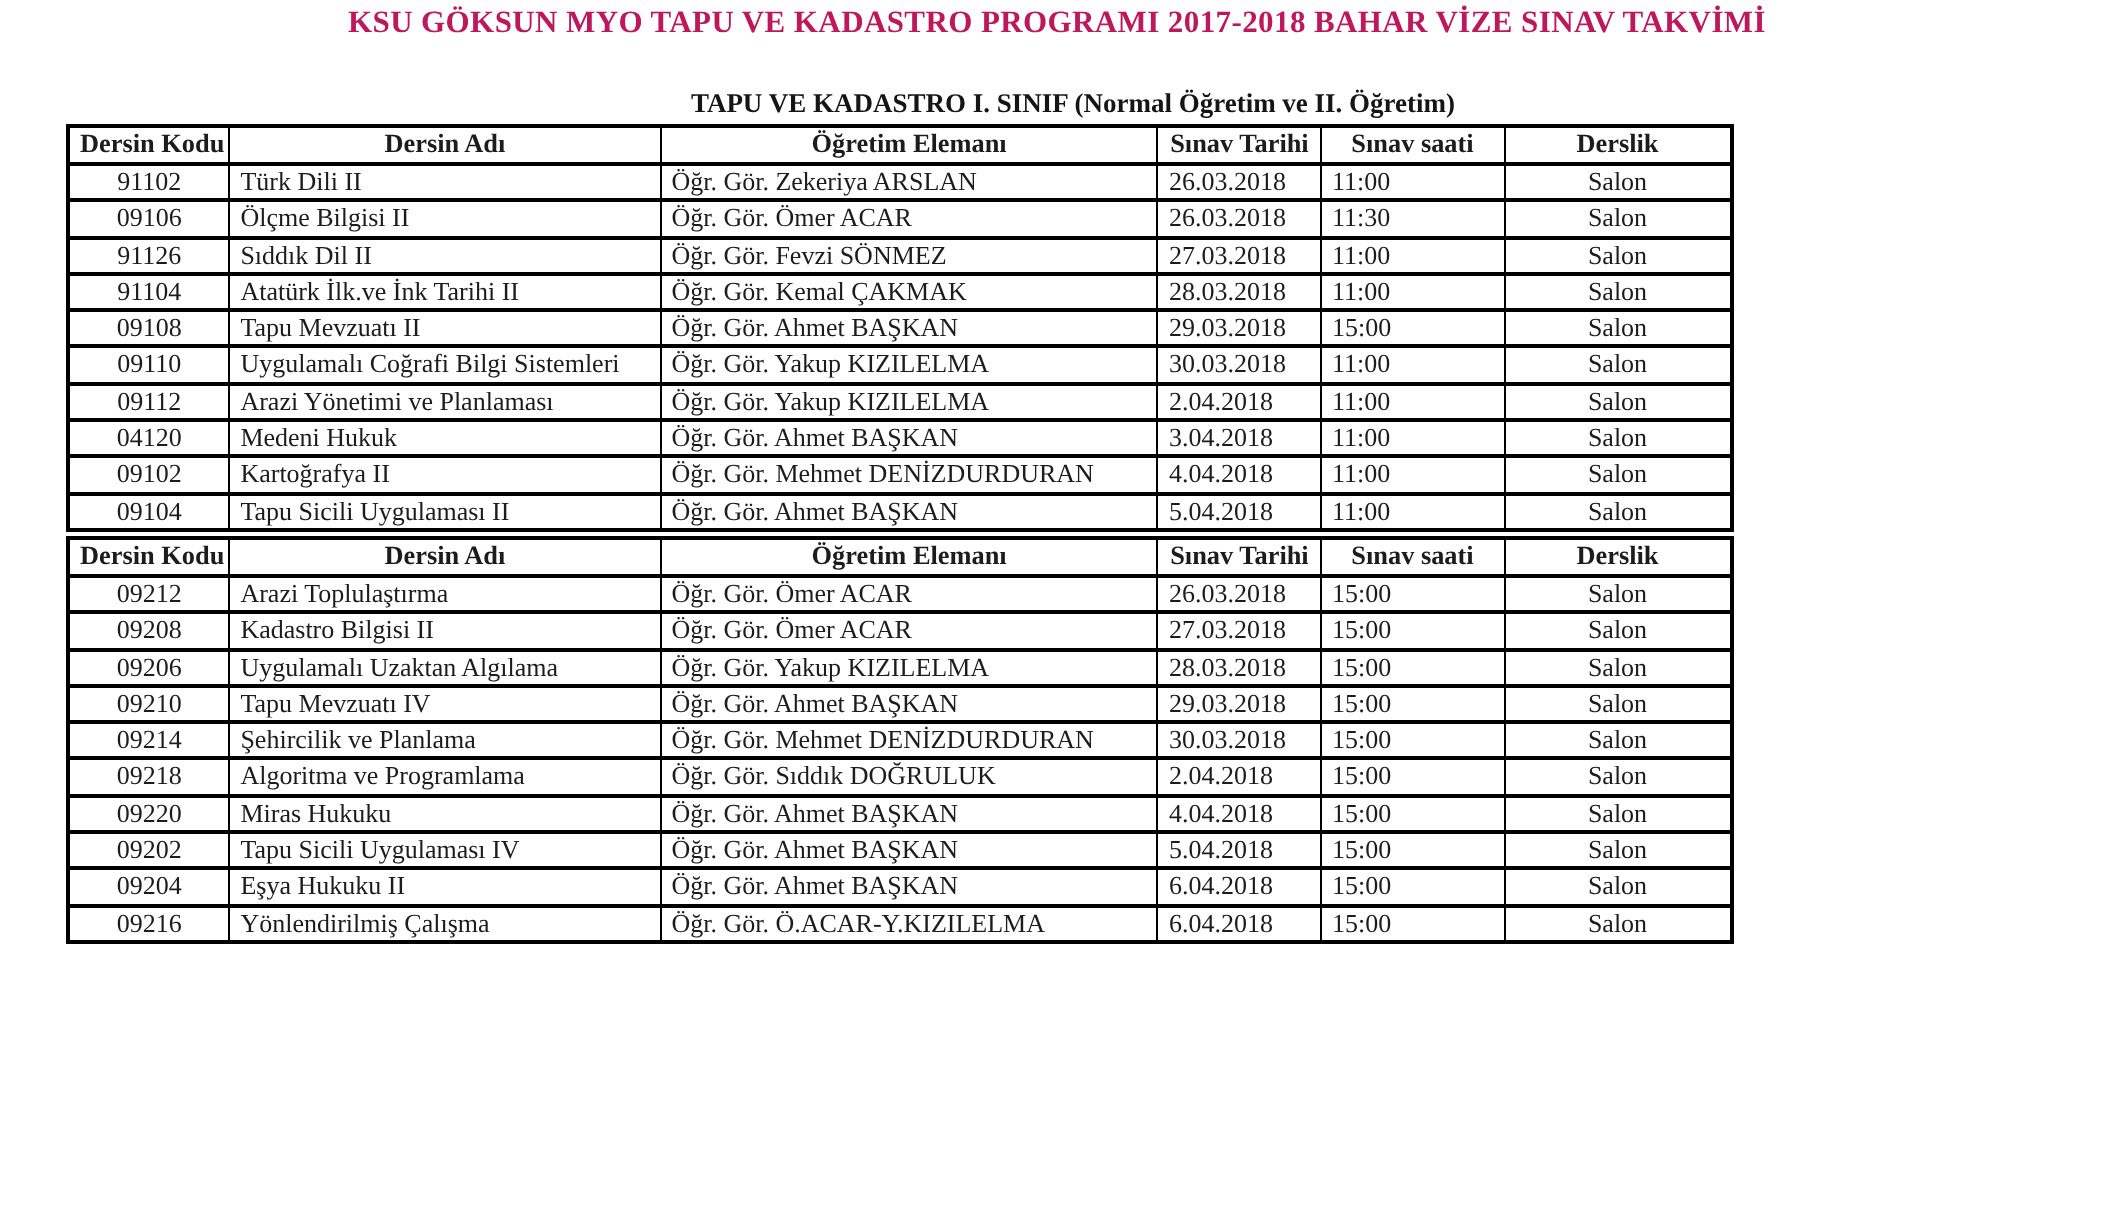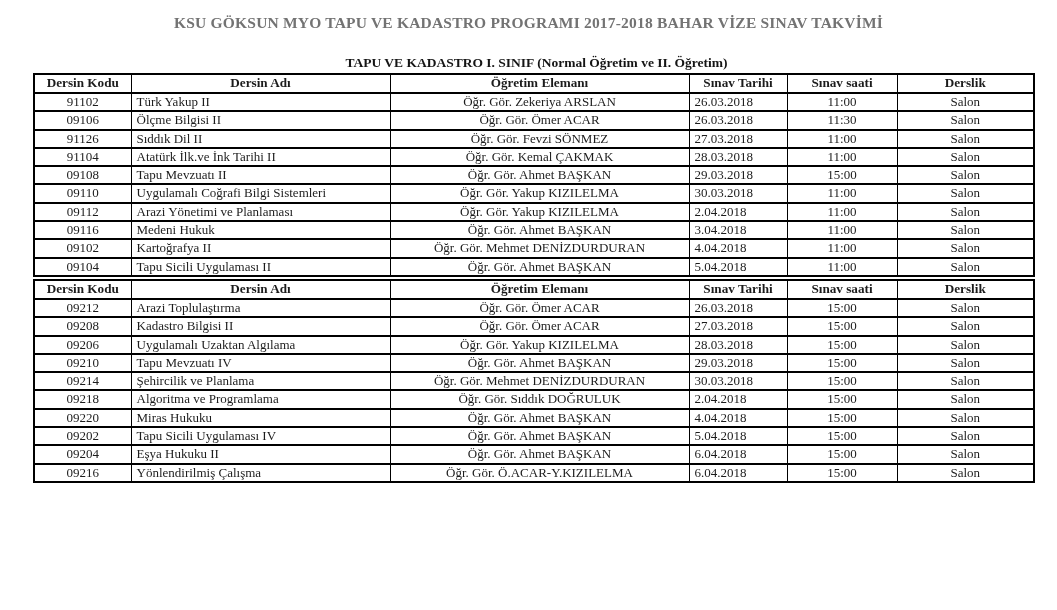--- a/index.html
+++ b/index.html
@@ -6,39 +6,39 @@
   html, body {
     width: 1057px; height: 610px;
     background: #ffffff;
     font-family: "Liberation Serif", "DejaVu Serif", serif;
     color: #1c1c1c;
     overflow: hidden;
   }
   .doc { width: 1057px; height: 610px; position: relative; }
 
   .page-title {
-    padding-top: 14px;
+    padding-top: 3px;
     text-align: center;
     font-weight: bold;
     font-size: 15.5px;
     letter-spacing: 0.2px;
-    color: #737373;
+    color: #be185d;
   }
 
   .table-caption {
     text-align: center;
     font-weight: bold;
     font-size: 13.5px;
     color: #151515;
   }
   .caption-1 { margin-top: 23px; padding-left: 16px; }
   .caption-2 { margin-top: 51px; }
 
   table.exam-table {
-    width: 1002px;
+    width: 834px;
     margin-left: 33px;
     margin-top: 2px;
     border-collapse: collapse;
     table-layout: fixed;
     border: 2px solid #000;
   }
   .exam-table th, .exam-table td {
     border-style: solid;
     border-color: #000;
     border-width: 2px 1px;   
@@ -51,23 +51,23 @@
   }
   .exam-table th {
     font-weight: bold;
     text-align: center;
     height: 19px;
     font-size: 13.2px;
   }
   
   .exam-table td.c0 { text-align: center; }
   .exam-table td.c1 { text-align: left; }
-  .exam-table td.c2 { text-align: center; }
+  .exam-table td.c2 { text-align: left; }
   .exam-table td.c3 { text-align: left; }
-  .exam-table td.c4 { text-align: center; }
+  .exam-table td.c4 { }
   .exam-table td.c5 { text-align: center; }
 
   col.w0 { width: 9.7%; }
   col.w1 { width: 25.9%; }
   col.w2 { width: 29.9%; }
   col.w3 { width: 9.8%; }
   col.w4 { width: 11.0%; }
   col.w5 { width: 13.7%; }
 </style>
 </head>
@@ -93,21 +93,21 @@
         <th>Dersin Adı</th>
         <th>Öğretim Elemanı</th>
         <th>Sınav Tarihi</th>
         <th>Sınav saati</th>
         <th>Derslik</th>
       </tr>
     </thead>
     <tbody>
         <tr>
           <td class="c0">91102</td>
-          <td class="c1">Türk Yakup II</td>
+          <td class="c1">Türk Dili II</td>
           <td class="c2">Öğr. Gör. Zekeriya ARSLAN</td>
           <td class="c3">26.03.2018</td>
           <td class="c4">11:00</td>
           <td class="c5">Salon</td>
         </tr>
         <tr>
           <td class="c0">09106</td>
           <td class="c1">Ölçme Bilgisi II</td>
           <td class="c2">Öğr. Gör. Ömer ACAR</td>
           <td class="c3">26.03.2018</td>
@@ -148,21 +148,21 @@
         </tr>
         <tr>
           <td class="c0">09112</td>
           <td class="c1">Arazi Yönetimi ve Planlaması</td>
           <td class="c2">Öğr. Gör. Yakup KIZILELMA</td>
           <td class="c3">2.04.2018</td>
           <td class="c4">11:00</td>
           <td class="c5">Salon</td>
         </tr>
         <tr>
-          <td class="c0">09116</td>
+          <td class="c0">04120</td>
           <td class="c1">Medeni Hukuk</td>
           <td class="c2">Öğr. Gör. Ahmet BAŞKAN</td>
           <td class="c3">3.04.2018</td>
           <td class="c4">11:00</td>
           <td class="c5">Salon</td>
         </tr>
         <tr>
           <td class="c0">09102</td>
           <td class="c1">Kartoğrafya II</td>
           <td class="c2">Öğr. Gör. Mehmet DENİZDURDURAN</td>

